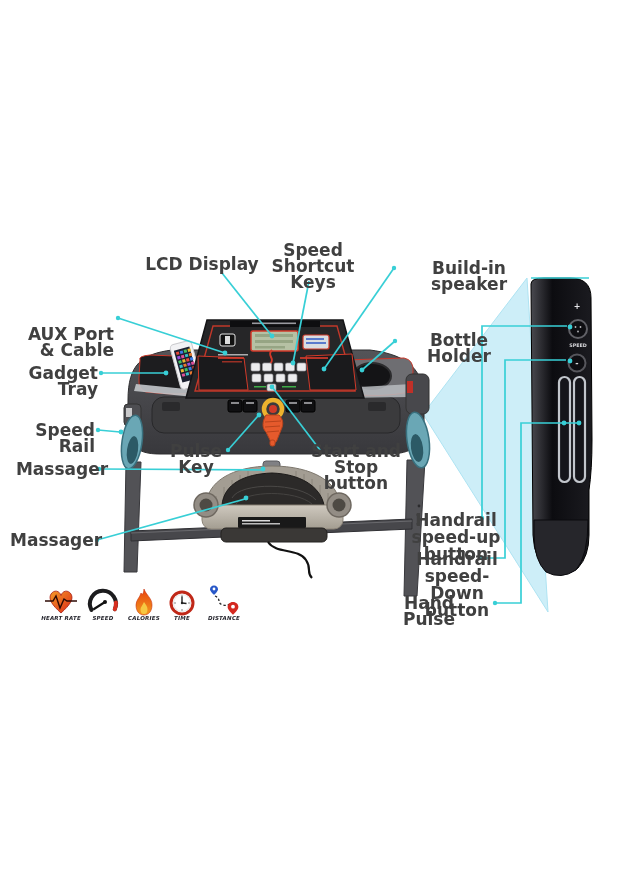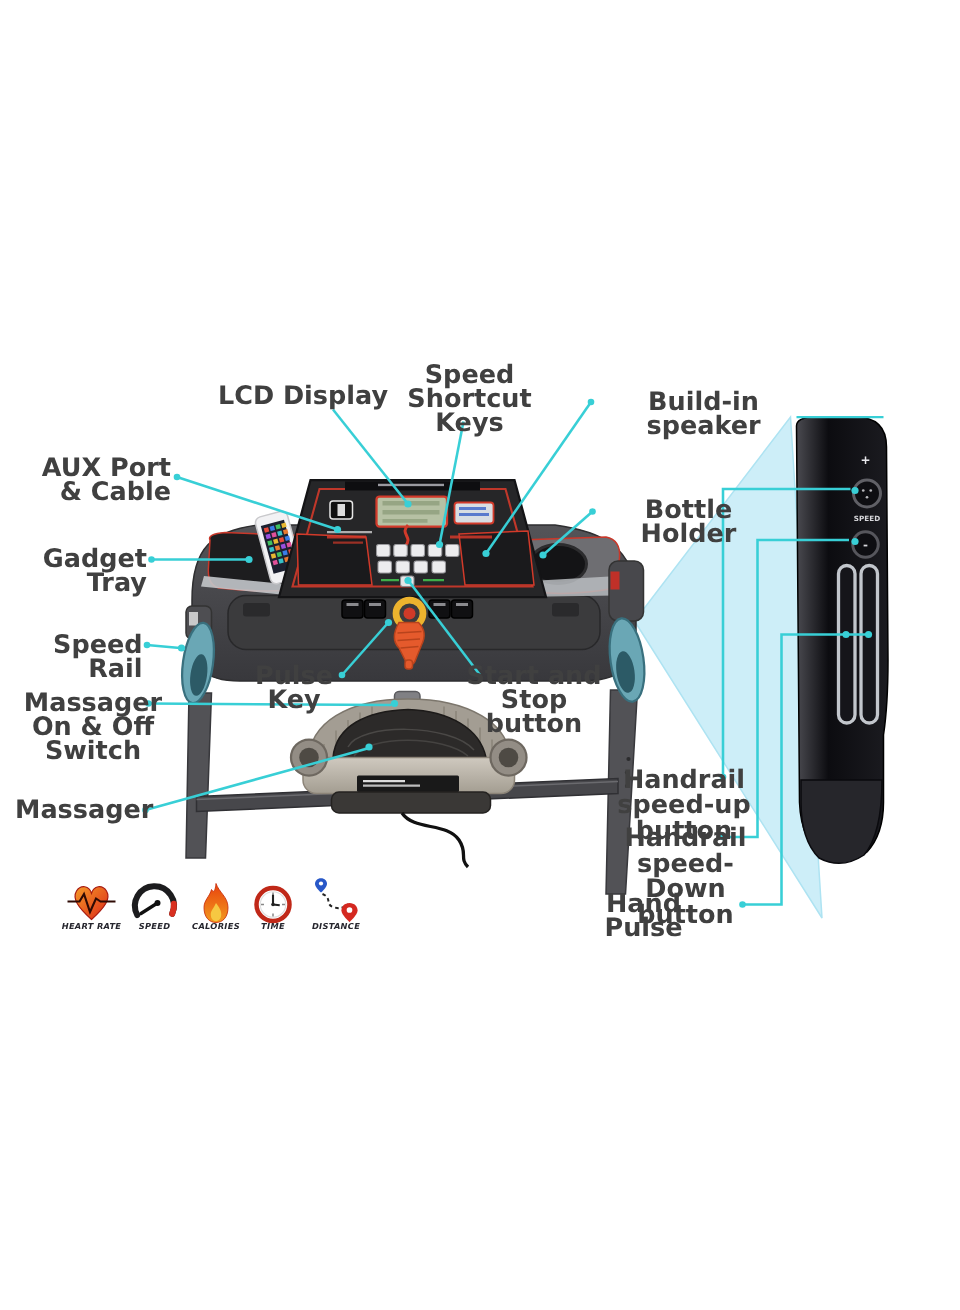--- a/index.html
+++ b/index.html
@@ -307,21 +307,21 @@
 
 <div class="callout al-c" style="left:253px;top:242px;width:120px;">
   <span class="ln">Speed Shortcut</span>
   <span class="ln">Keys</span>
 </div>
 
 <div class="callout al-l" style="left:399px;top:260px;width:140px;">
       <span class="ln">Build-in speaker</span>
     </div>
 
-<div class="callout al-r" style="left:10px;top:304px;width:104px;">
+<div class="callout al-r" style="left:10px;top:326px;width:104px;">
       <span class="ln">AUX Port &amp; Cable</span>
     </div>
 
 <div class="callout al-r" style="left:10px;top:365px;width:88px;">
       <span class="ln">Gadget Tray</span>
     </div>
 
 <div class="callout al-l" style="left:399px;top:332px;width:120px;">
       <span class="ln">Bottle Holder</span>
     </div>
@@ -334,21 +334,20 @@
       <span class="ln">Pulse Key</span>
     </div>
 
 <div class="callout al-c" style="left:306px;top:443px;width:100px;text-align:center;">
   <span class="ln">Start and Stop</span>
   <span class="ln">button</span>
 </div>
 
 <div class="callout al-c" style="left:8px;top:461px;width:108px;">
   <span class="ln">Massager</span>
-  <span class="ln">On &amp; Off Switch</span>
 </div>
 
 <div class="callout al-r" style="left:10px;top:532px;width:86px;">
       <span class="ln">Massager</span>
     </div>
 
 <div class="callout al-c lh17" style="left:406px;top:512px;width:100px;">
   <span class="ln">Handrail</span>
   <span class="ln">speed-up button</span>
 </div>

